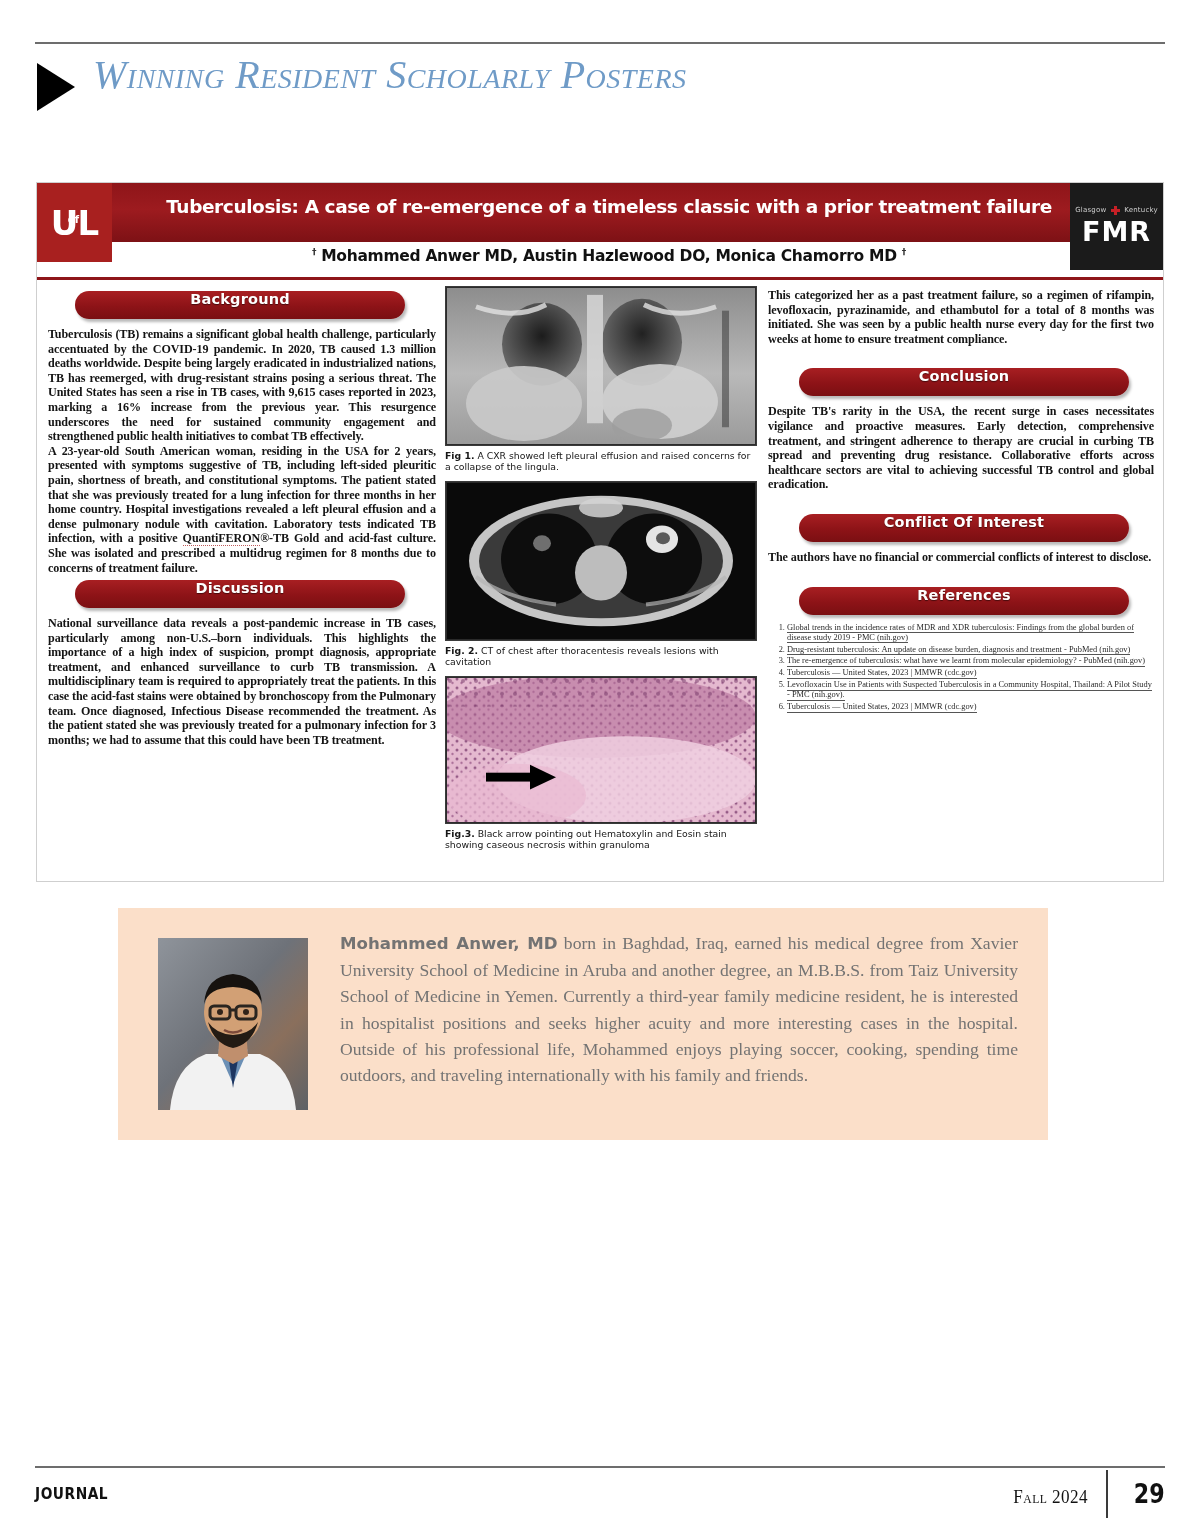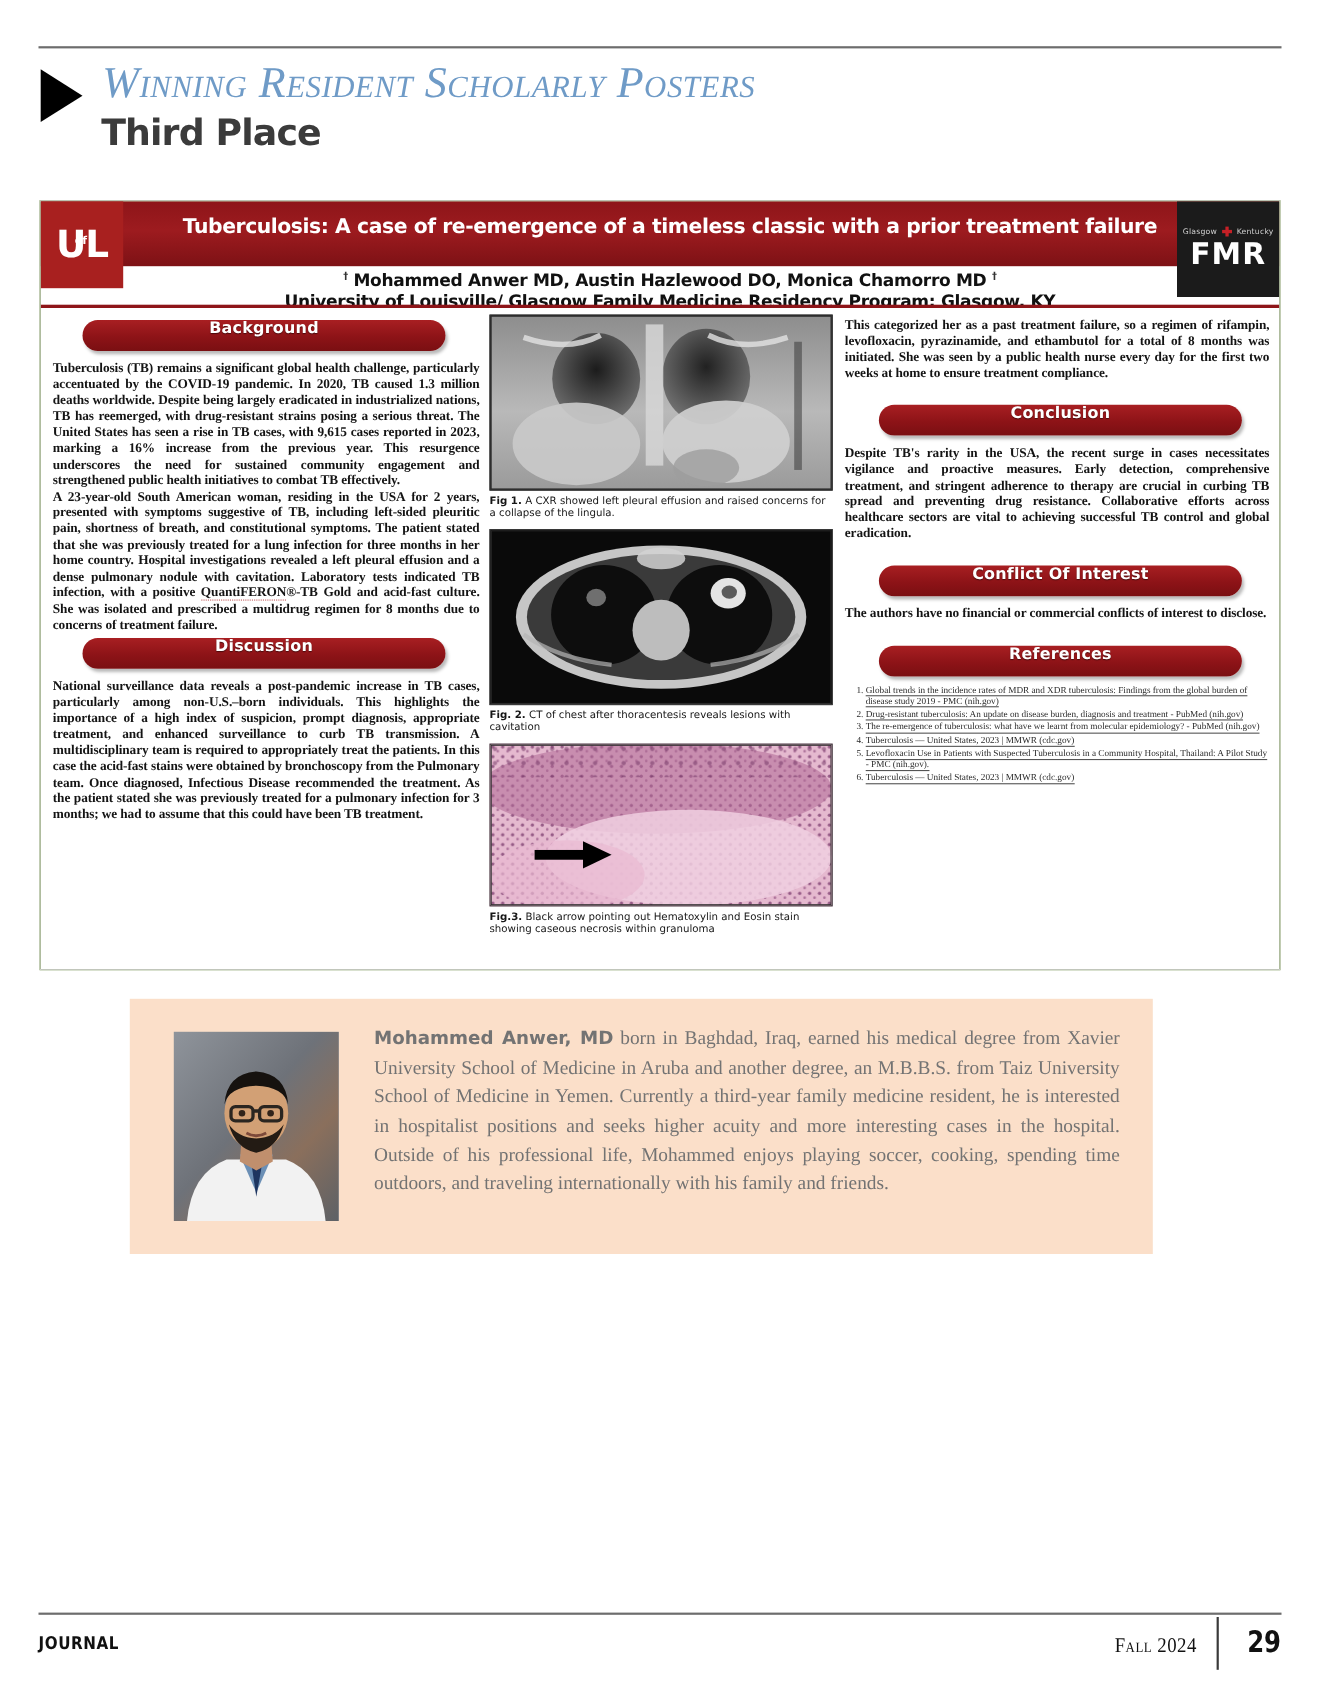--- a/index.html
+++ b/index.html
@@ -245,42 +245,40 @@
 </head>
 <body>
 
 <div class="page">
 
   <div class="top-rule"></div>
 
   <div class="masthead">
     <div class="triangle"></div>
     <div class="mast-title">Winning Resident Scholarly Posters</div>
-    <div class="mast-sub">Third Place</div>
   </div>
 
   <div class="poster">
 
     <div class="poster-header">
       <div class="ph-redbar"></div>
 
       <div class="ph-logo-left">
         <div class="ul-mark">
           <span>UL</span>
           <span class="ul-of">of</span>
         </div>
       </div>
 
       <div class="ph-title">Tuberculosis: A case of re-emergence of a timeless classic with a prior treatment failure</div>
 
       <div class="ph-authors">
         <div><span class="dagger">†</span>
           <span>Mohammed Anwer MD, Austin Hazlewood DO, Monica Chamorro MD</span>
           <span class="dagger">†</span></div>
-        <div><span>University of Louisville/ Glasgow Family Medicine Residency Program; Glasgow, KY</span></div>
       </div>
 
       <div class="ph-logo-right">
         <div class="fmr-top">
           <span>Glasgow</span>
           <span class="fmr-cross"></span>
           <span>Kentucky</span>
         </div>
         <div class="fmr-main">FMR</div>
       </div>

